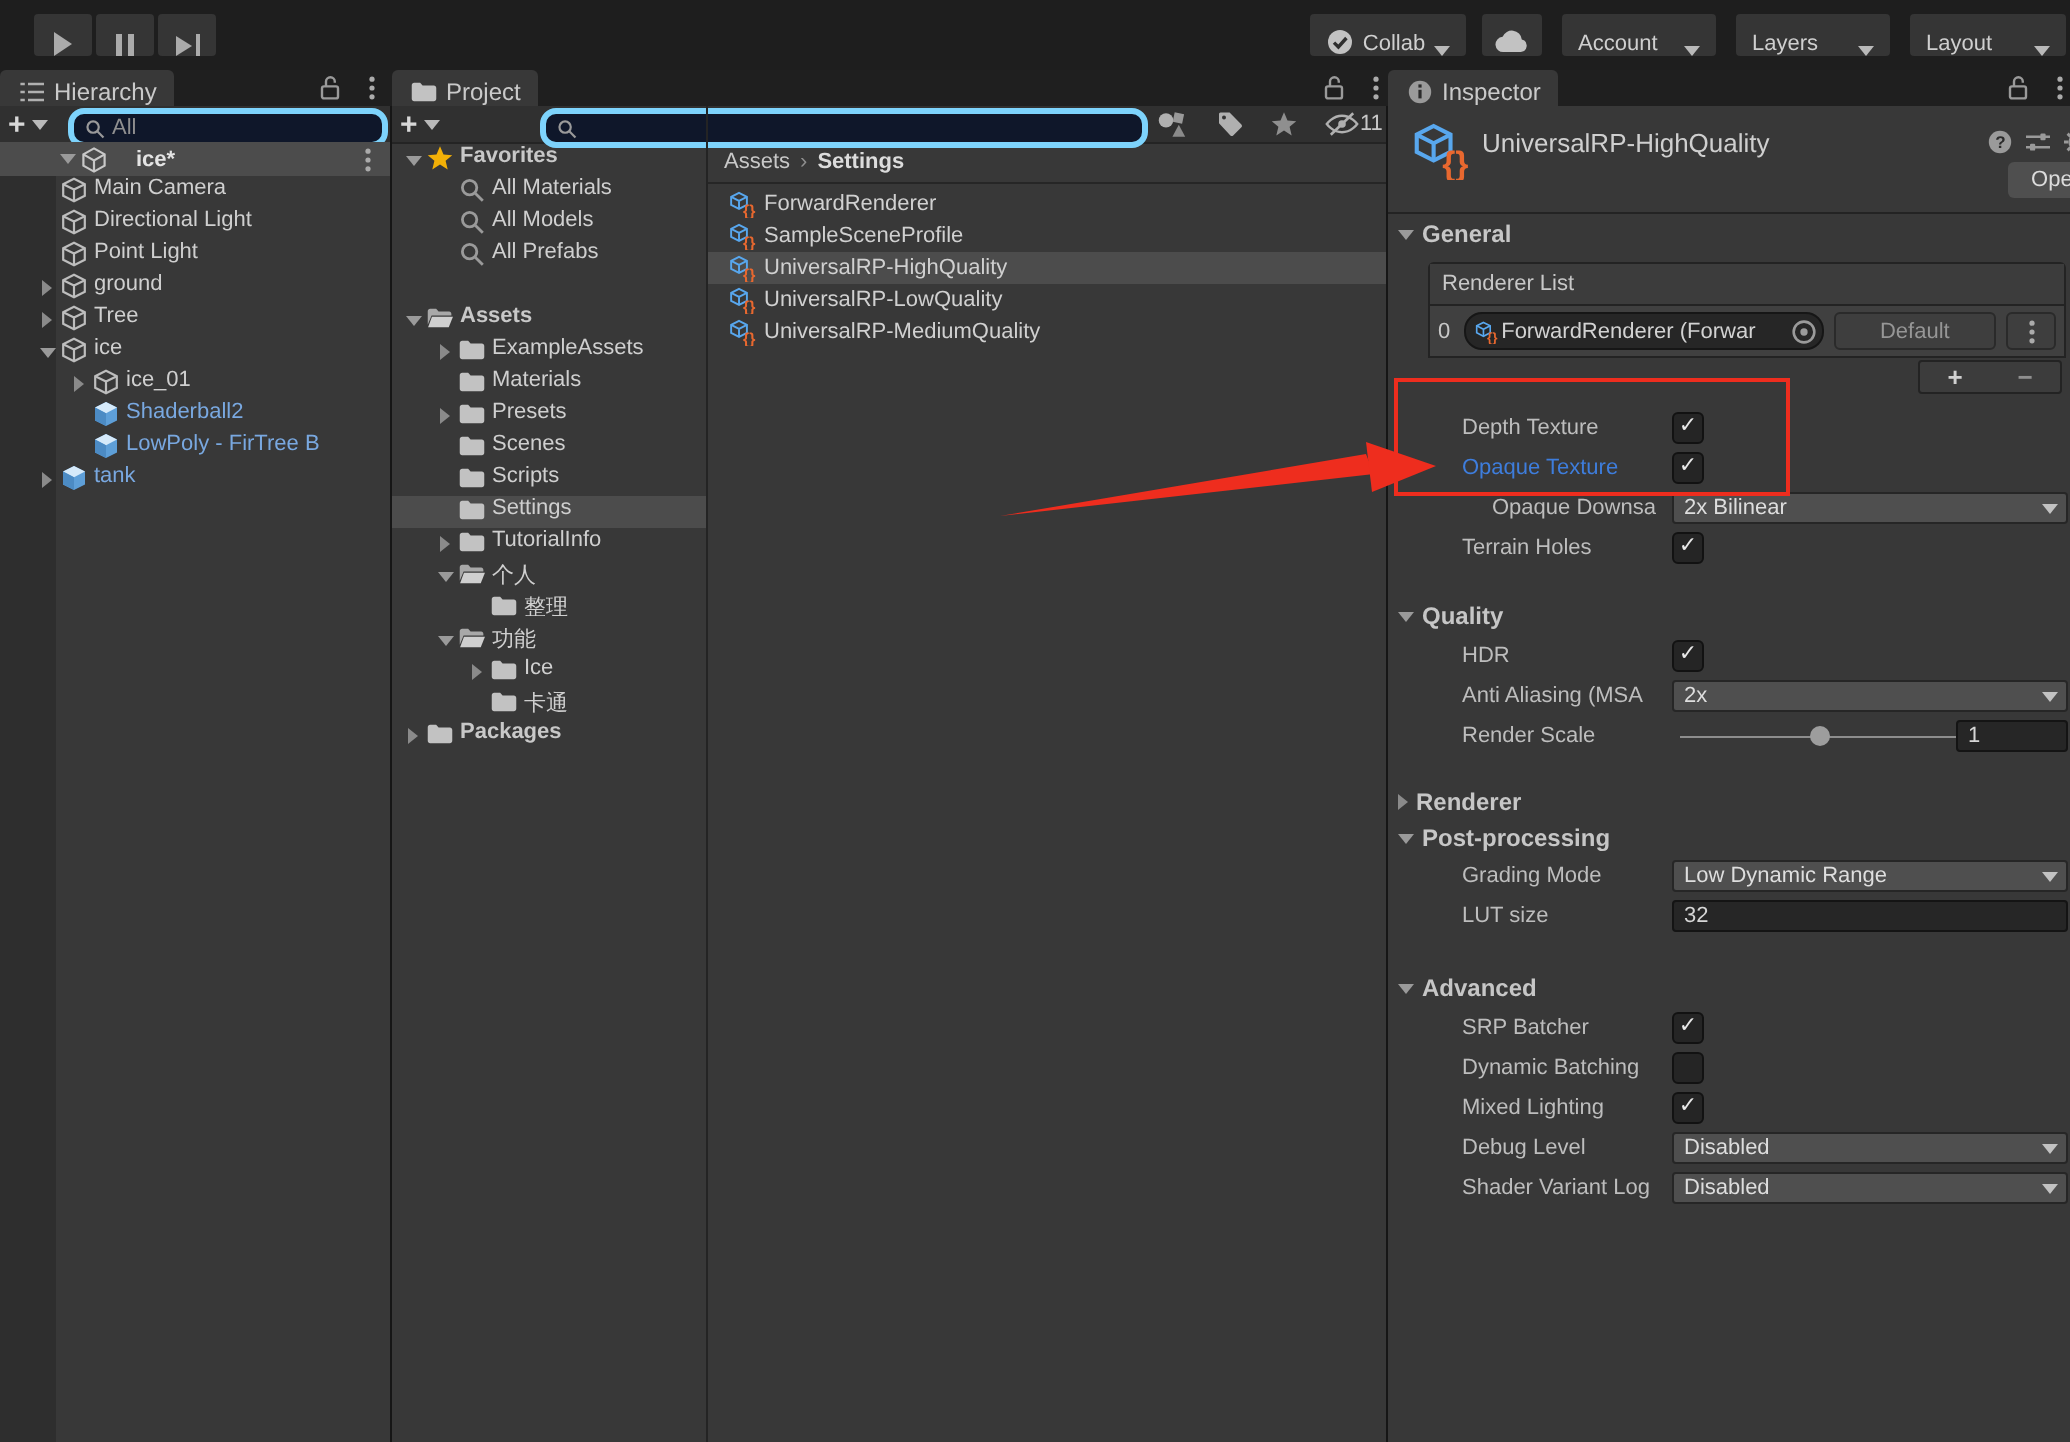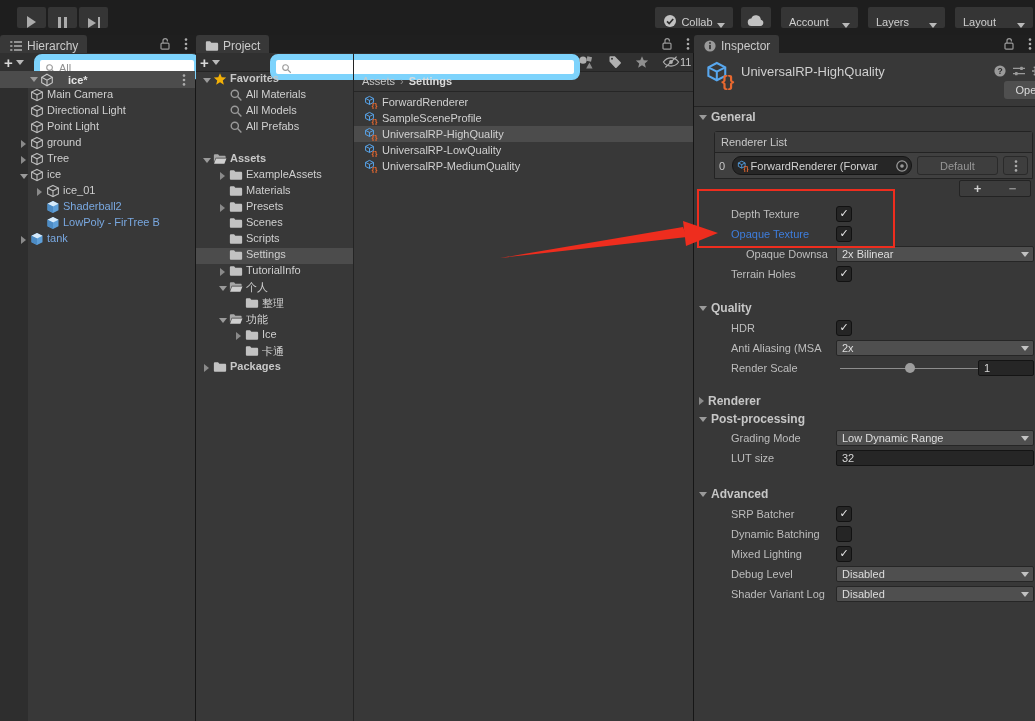--- a/index.html
+++ b/index.html
@@ -19,22 +19,22 @@
        display:flex;align-items:flex-end;gap:4px;padding:0 9px;color:#cacaca;font-size:12px}
   .tabicons{position:absolute;top:2px;display:flex;gap:7px;align-items:center}
   
   .panel{position:absolute;top:53px;height:668px;background:#383838}
   #hierarchy-panel{left:0;width:195px;border-right:1px solid #161616}
   #project-panel{left:196px;width:497px;border-right:1px solid #161616}
   #inspector-panel{left:694px;width:341px;overflow:hidden}
   .ptoolbar{position:absolute;top:0;left:0;right:0;height:18px;background:#303030;border-bottom:1px solid #242424}
   .plusbtn{position:absolute;left:4px;top:0px;display:flex;align-items:center;gap:3px;height:18px;
            color:#d8d8d8;font-size:15px;font-weight:bold}
-  .searchpill{position:absolute;top:1px;height:14px;background:#ffffff;border:6px solid #7dd3fc;border-radius:8px;
-              display:flex;align-items:flex-end;padding:0 5px;color:#8f8f8f;gap:3px}
+  .searchpill{position:absolute;top:1px;height:14px;background:#0f172a;border:3px solid #7dd3fc;border-radius:8px;
+              display:flex;align-items:center;padding:0 5px;color:#8f8f8f;gap:3px}
   .gutter{position:absolute;left:0;top:18px;bottom:0;width:28px;background:#2e2e2e}
   
   .trow{display:flex;align-items:flex-start;height:16px;white-space:nowrap;position:relative}
   .trow.sel{background:#4c4c4c}
   .trow .lbl{margin-left:3px;color:#cfcfcf}
   .trow.prefab .lbl{color:#79a8e0}
   .trow.bold .lbl{font-weight:bold;color:#c8c8c8}
   .slot{width:13px;height:16px;display:flex;align-items:center;justify-content:center;flex:0 0 auto}
   .fold-open{width:0;height:0;border-left:4px solid transparent;border-right:4px solid transparent;border-top:5px solid #9a9a9a}
   .fold-closed{width:0;height:0;border-top:4px solid transparent;border-bottom:4px solid transparent;border-left:5px solid #8a8a8a}

